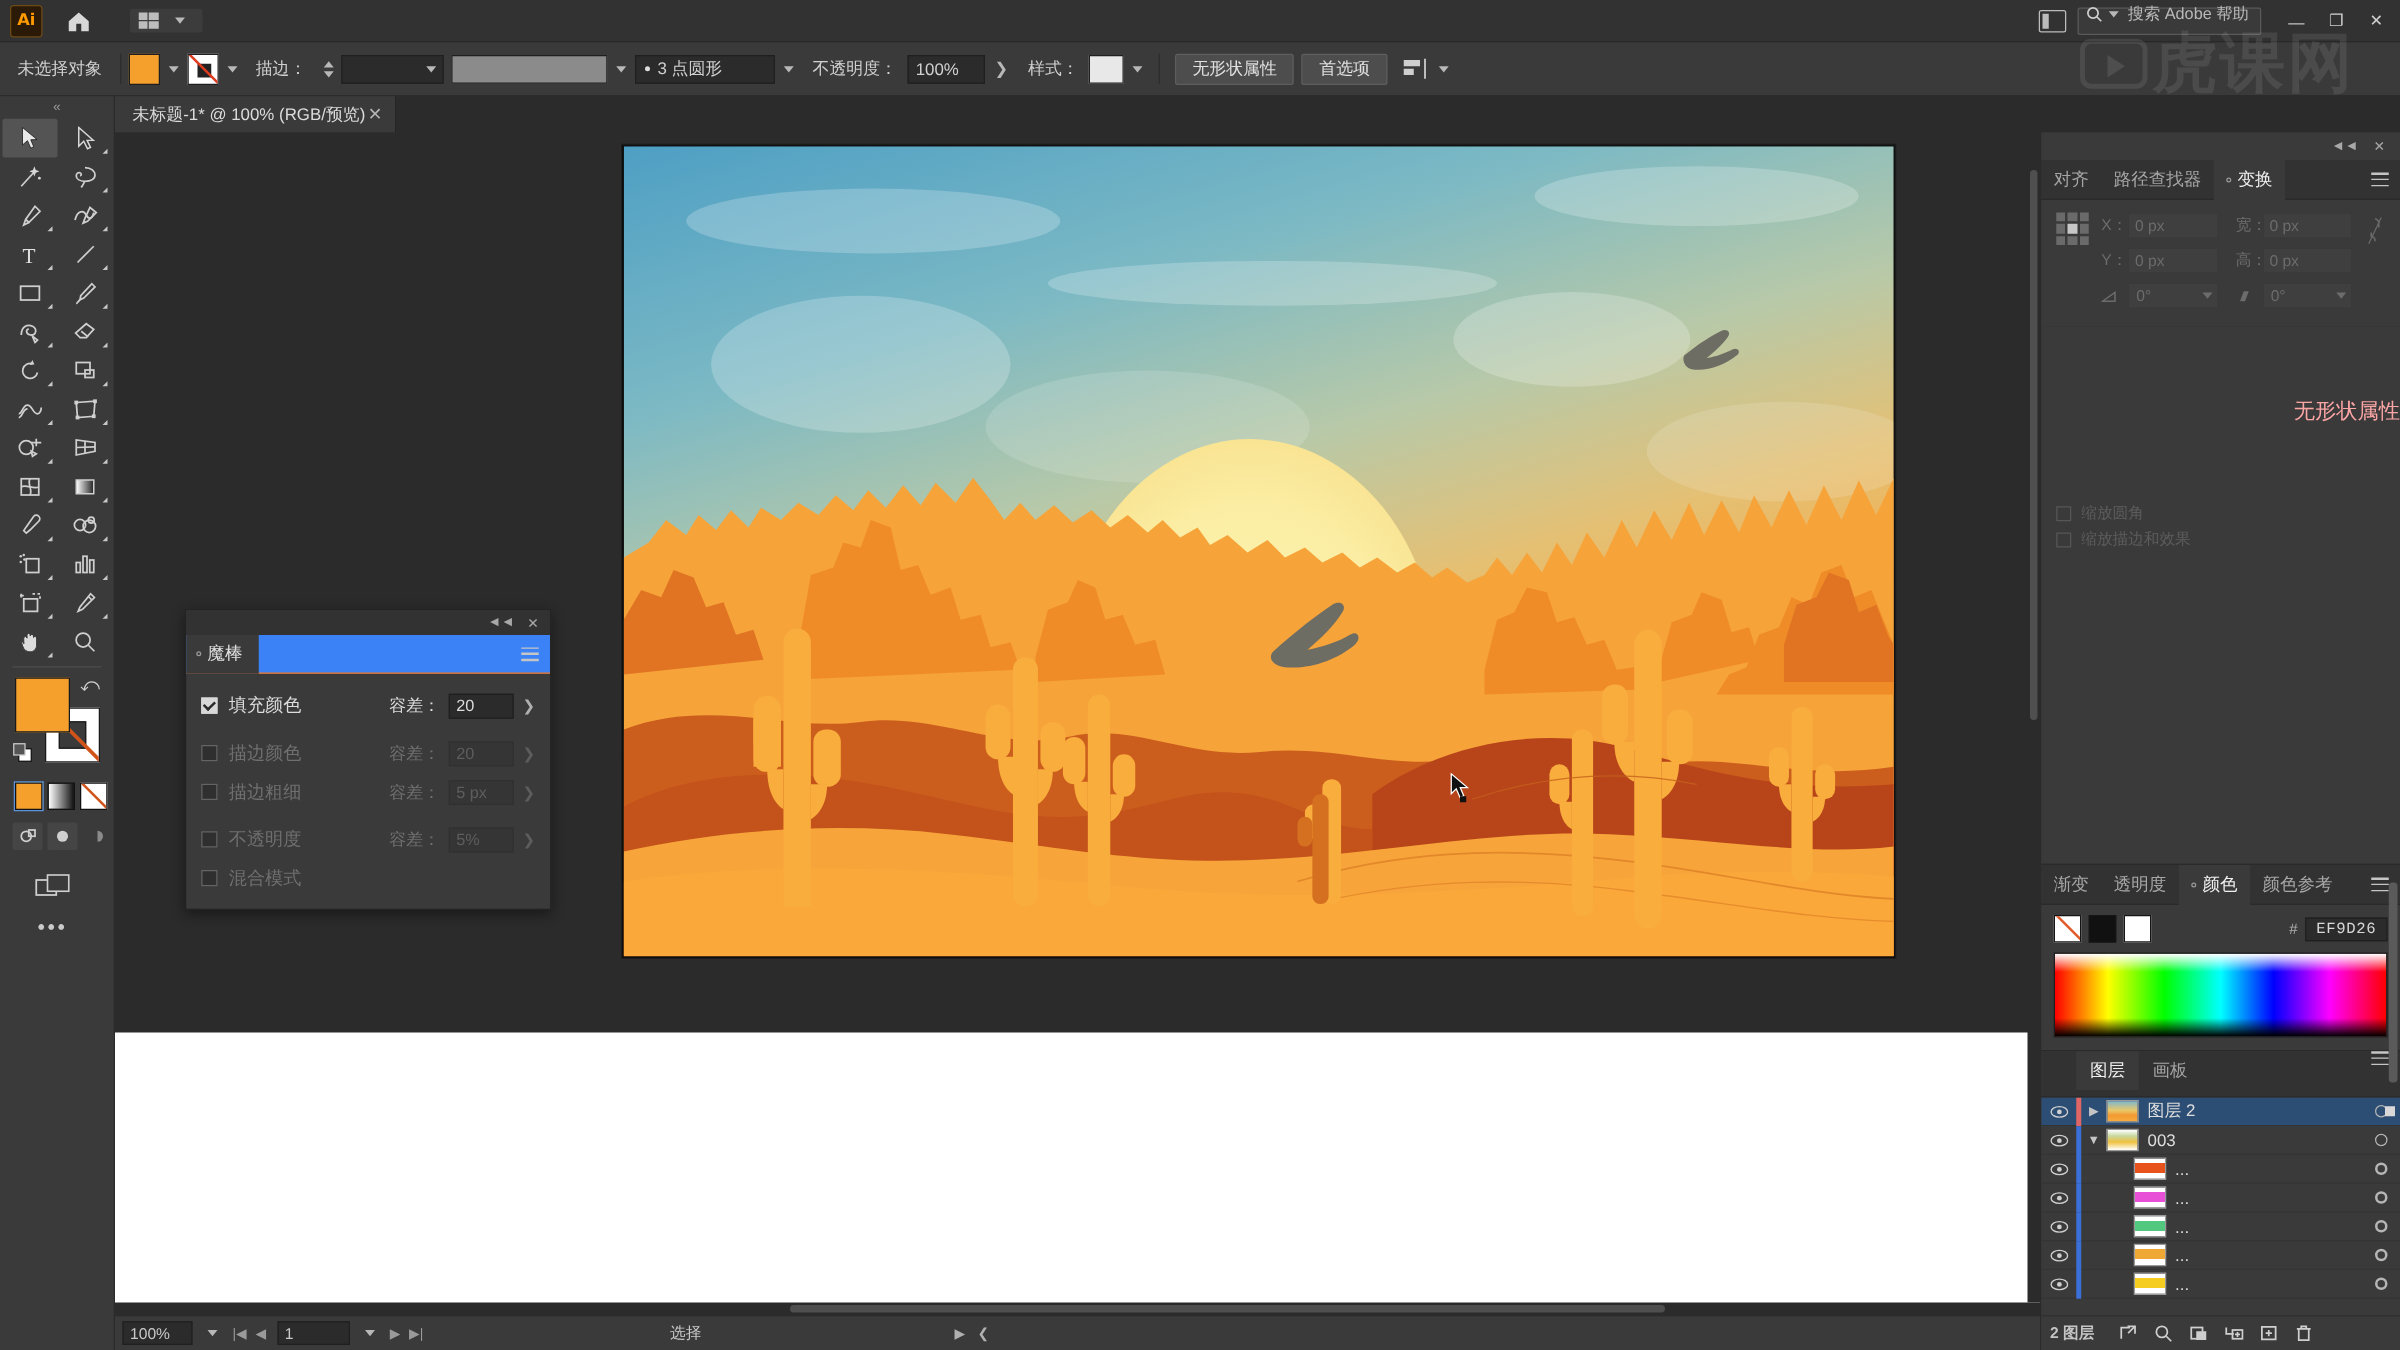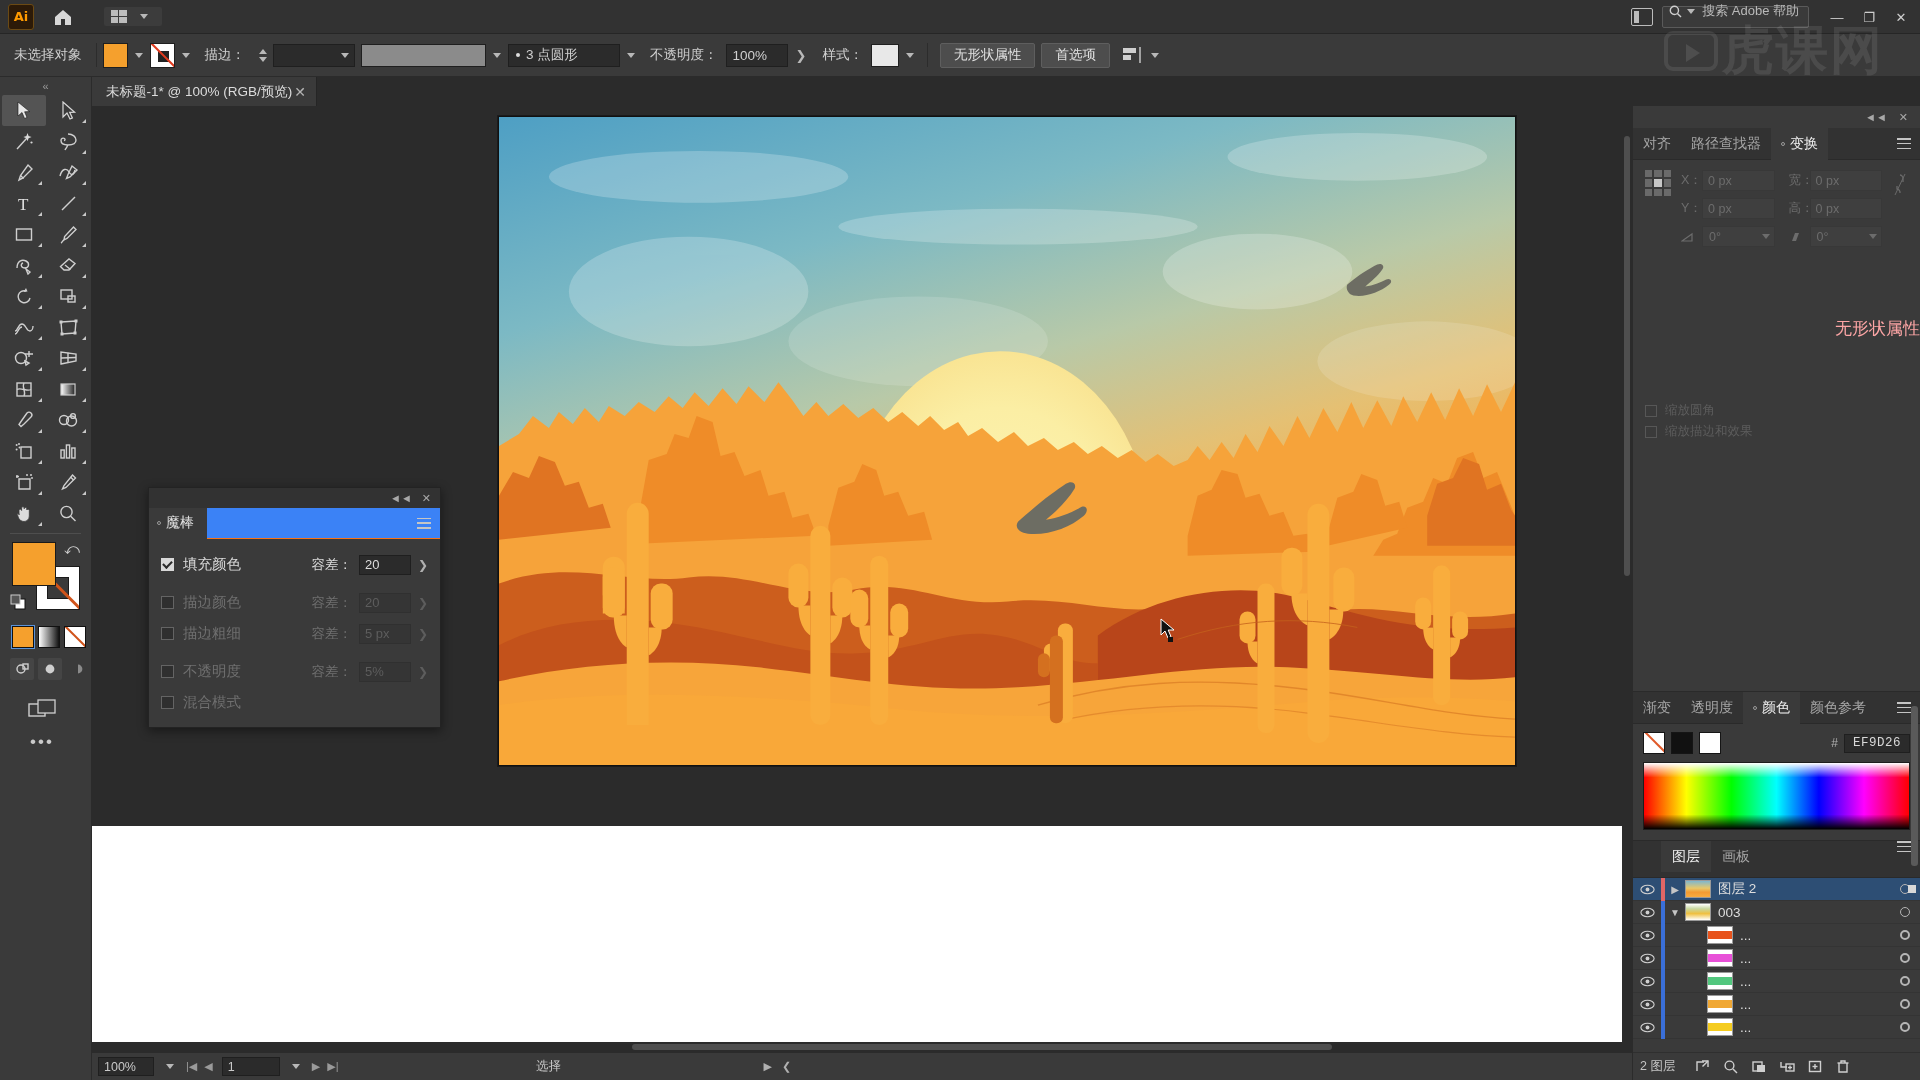--- a/index.html
+++ b/index.html
@@ -427,21 +427,21 @@
   .tgt-ring {
     width: 10px; height: 10px; border-radius: 50%; border: 1.5px solid #b5b5b5;
   }
   .tgt-ring.filled { border-width: 2.5px; }
   .lrow .selsq {
     position: absolute; right: 4px; top: 7px; width: 8px; height: 8px;
   }
   .lp-foot {
     height: 28px; background: #3a3a3a; border-top: 1px solid #2f2f2f;
     display: flex; align-items: center; gap: 3px; padding: 0 7px;
-    font-size: 12.5px; color: #c4c4c4;
+    font-size: 12.5px; color: #c4c4c4; font-weight: bold;
   }
   .lp-foot .count { margin-right: 12px; white-space: nowrap; }
   .fbtn { width: 25px; height: 22px; display: flex; align-items: center; justify-content: center; }
   .rd-scroll {
     position: absolute; right: 2px; top: 600px; width: 7px; height: 160px;
     background: #5a5a5a; border-radius: 3px;
   }
 
   
   .statusbar {

